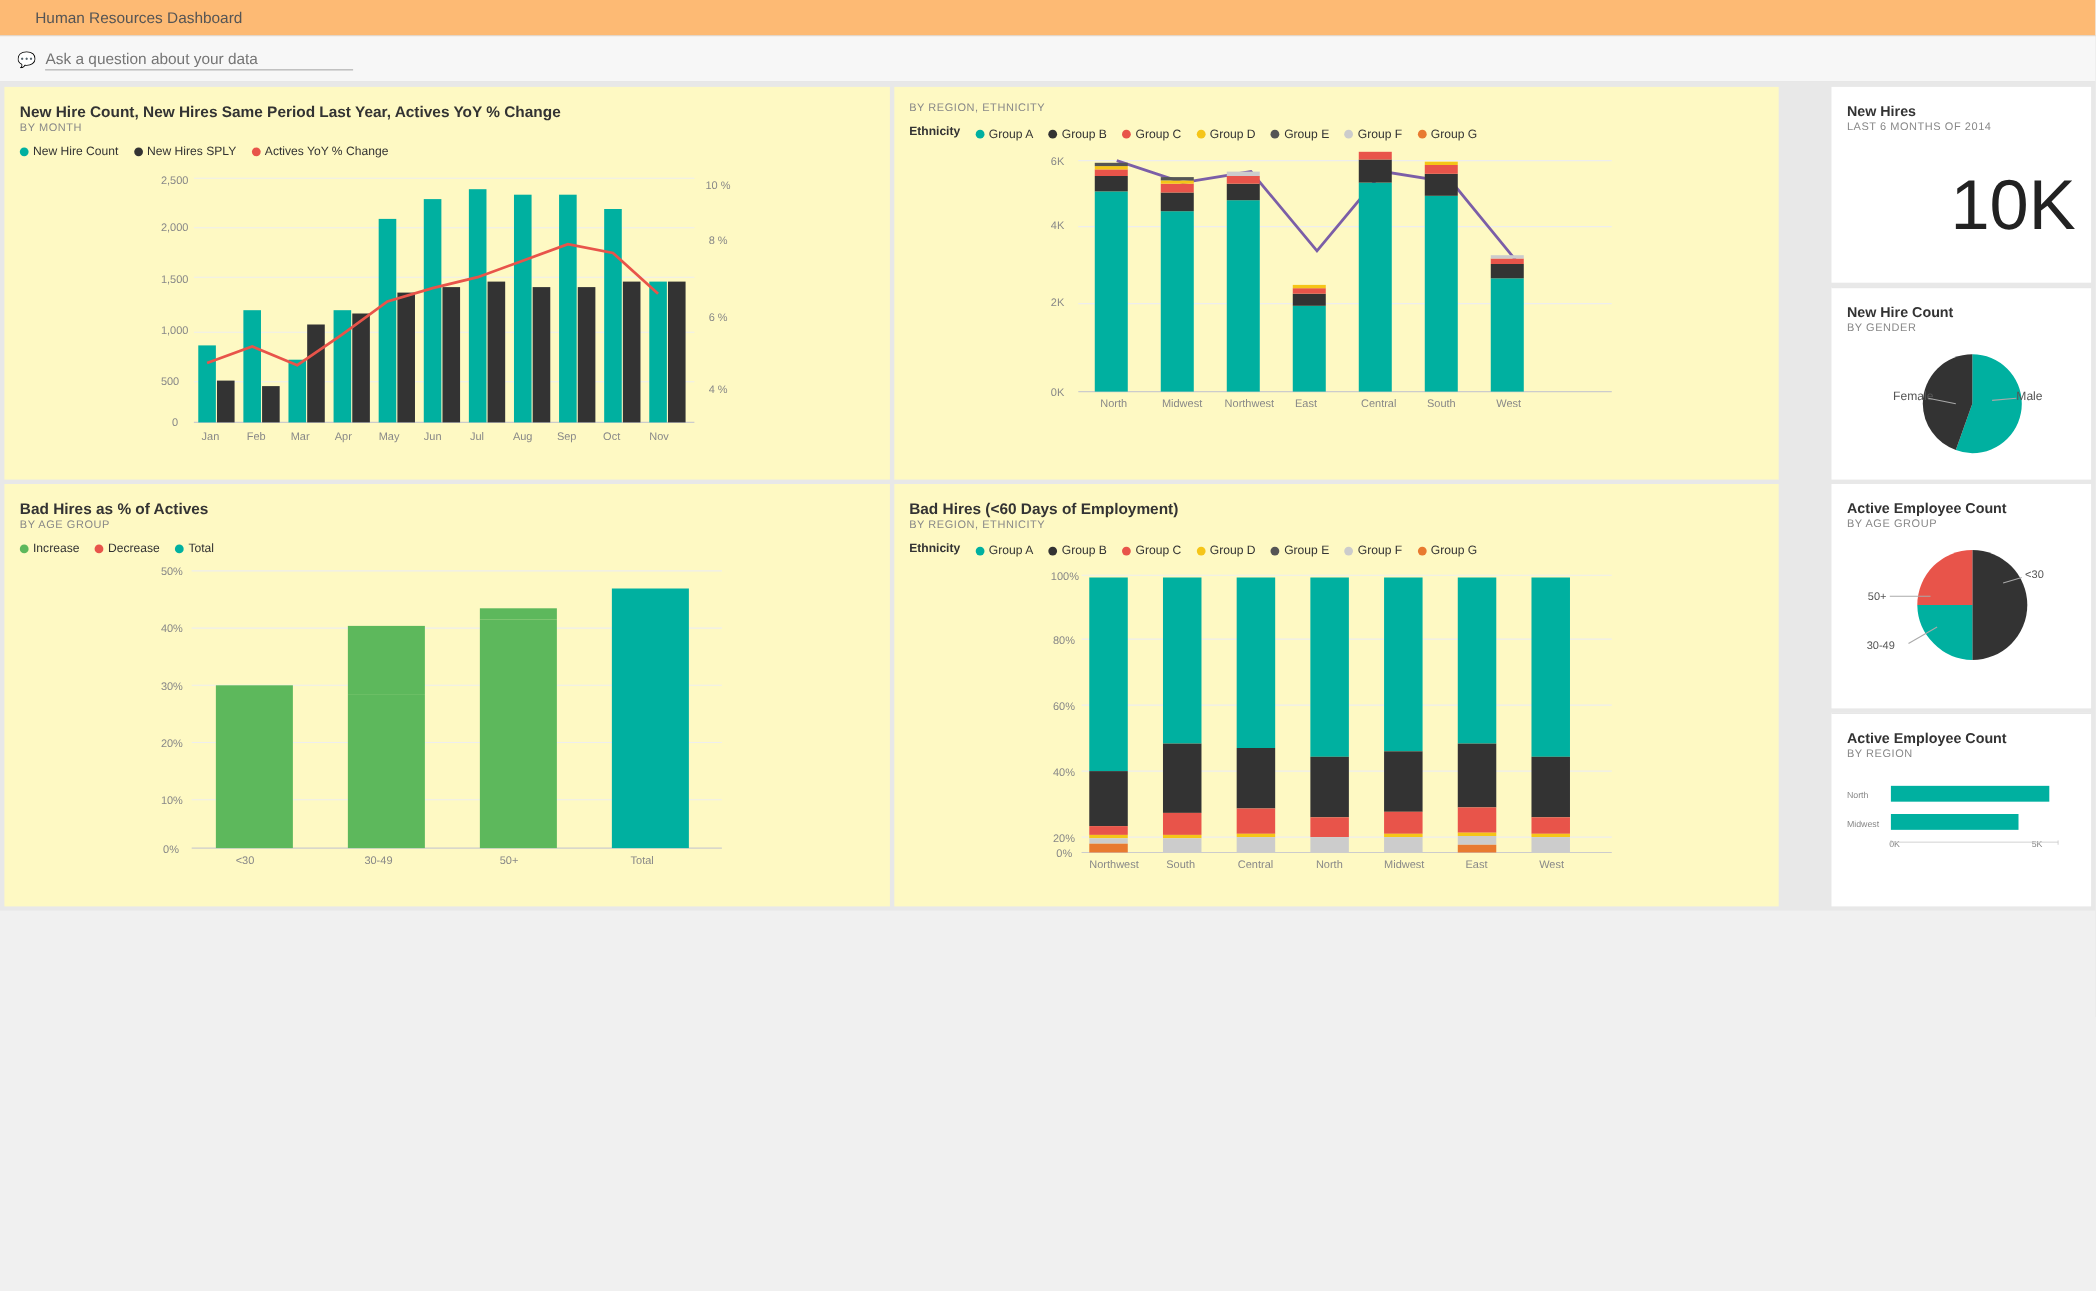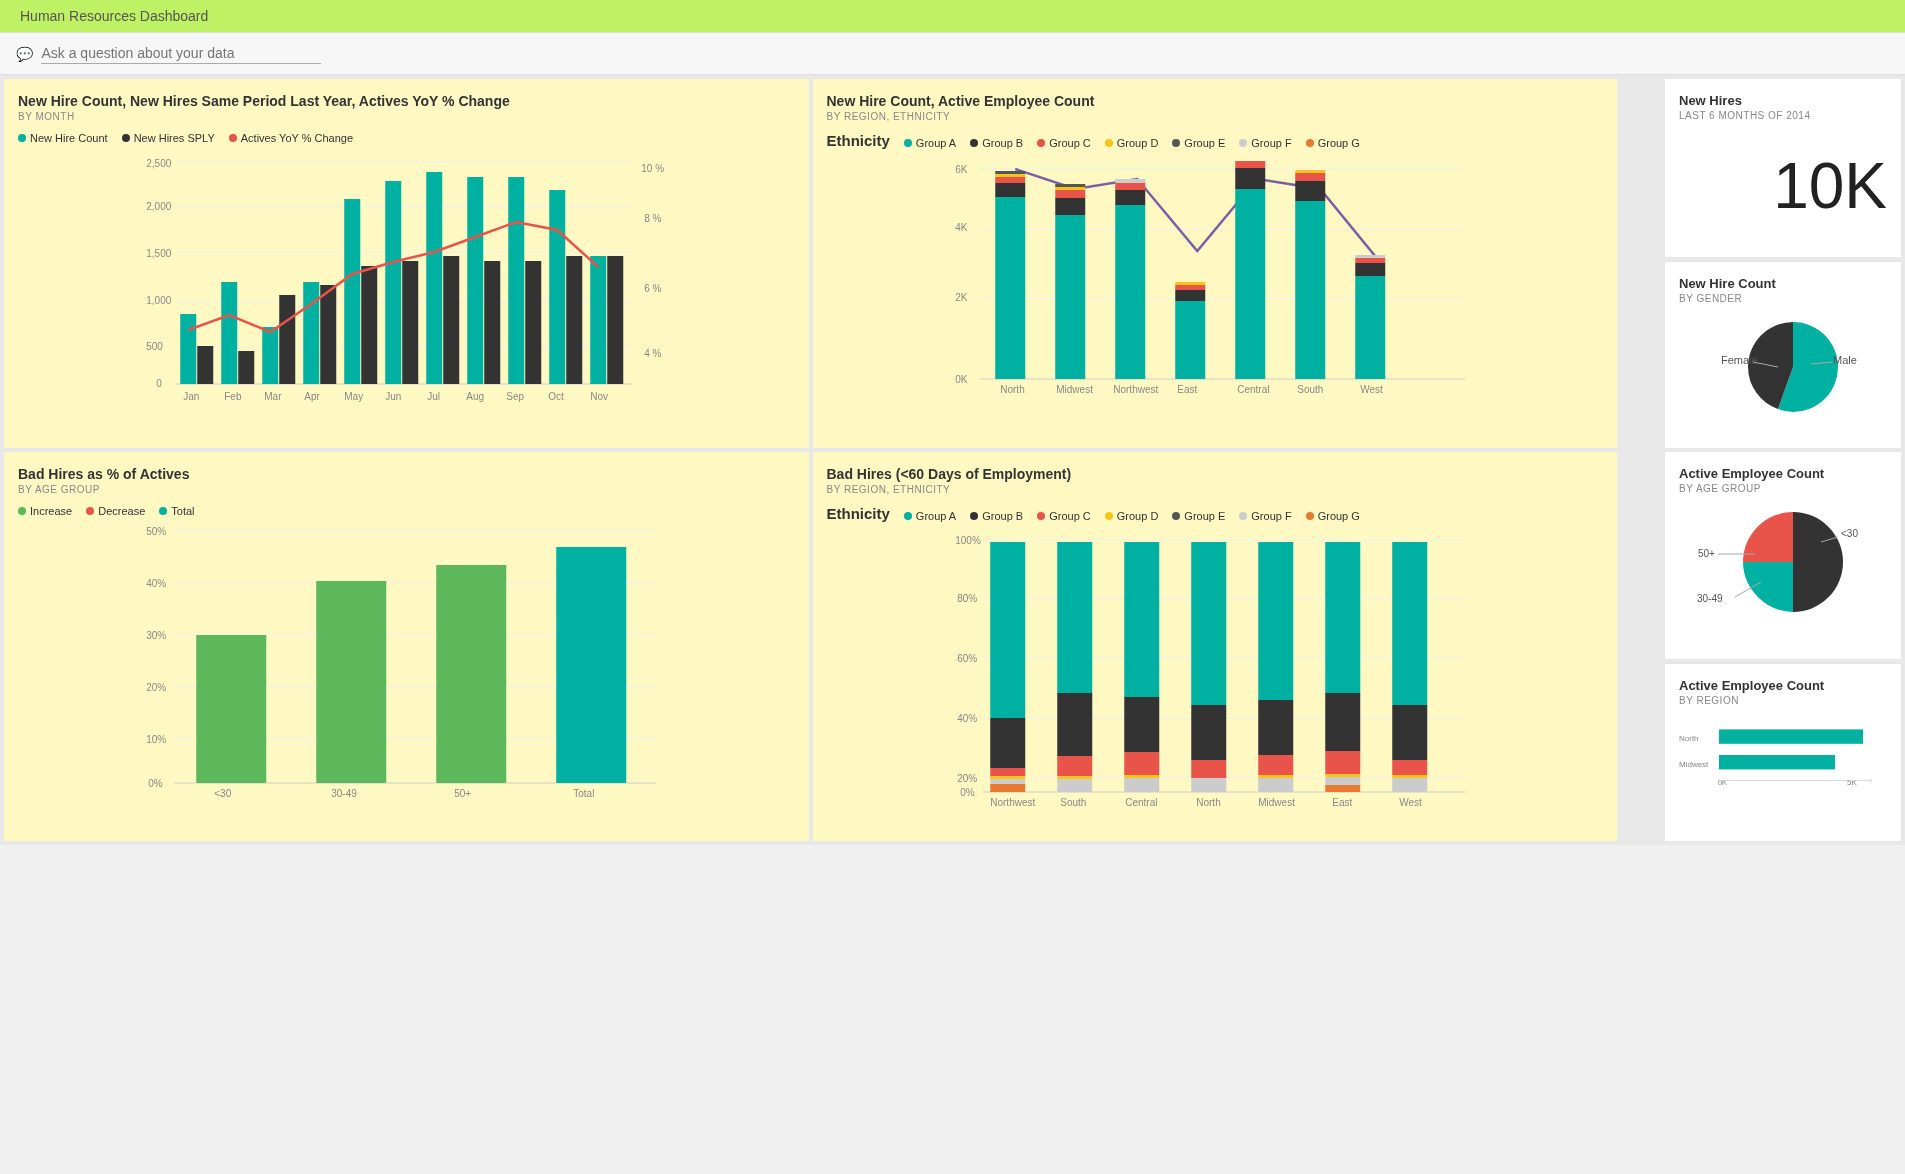--- a/index.html
+++ b/index.html
@@ -1,18 +1,18 @@
 <!DOCTYPE html>
 <html><head>
   <meta charset="utf-8">
   <style>
     * { box-sizing: border-box; margin: 0; padding: 0; }
     body { font-family: 'Segoe UI', Arial, sans-serif; background: #f0f0f0; font-size: 12px; color: #333; }
     
-    .app-header { background: #bef264; padding: 8px 20px; border-bottom: 1px solid #ddd; font-size: 14px; color: #555; }
+    .app-header { background: #fdba74; padding: 8px 32px; border-bottom: 1px solid #ddd; font-size: 14px; color: #555; }
     
     .qa-bar { background: #f7f7f7; padding: 10px 16px; border-bottom: 1px solid #ddd; display: flex; align-items: center; gap: 8px; color: #555; font-size: 14px; }
     .qa-bar input { border: none; background: transparent; border-bottom: 1px solid #aaa; outline: none; font-size: 14px; color: #0369a1; width: 280px; padding: 2px 0; }
     
     .dashboard { display: grid; grid-template-columns: 1fr 1fr 280px; grid-template-rows: auto auto; gap: 4px; padding: 4px; background: #e8e8e8; }
     
     .panel { background: #fef9c3; padding: 14px; position: relative; }
     .panel-title { font-size: 14px; font-weight: 600; color: #333; margin-bottom: 2px; }
     .panel-subtitle { font-size: 10px; color: #888; text-transform: uppercase; letter-spacing: 0.5px; margin-bottom: 10px; }
     
@@ -29,21 +29,21 @@
     .legend-dot { width: 8px; height: 8px; border-radius: 50%; display: inline-block; }
     
     
     .chart-area { position: relative; width: 100%; }
     
     svg { overflow: visible; }
     
     
     .axis-label { font-size: 10px; fill: #888; }
     
-    .ethnicity-label { font-size: 15px; font-weight: 600; margin-bottom: 4px; }
+    .ethnicity-label { font-size: 11px; font-weight: 600; margin-bottom: 4px; }
   </style>
 </head>
 <body>
 
 <div class="app-header">
   <span>Human Resources Dashboard</span>
 </div>
 
 <div class="qa-bar">
   <span>💬</span>
@@ -135,21 +135,20 @@
         <text class="axis-label" x="281" y="248">Jul</text>
         <text class="axis-label" x="320" y="248">Aug</text>
         <text class="axis-label" x="360" y="248">Sep</text>
         <text class="axis-label" x="402" y="248">Oct</text>
         <text class="axis-label" x="444" y="248">Nov</text>
       </svg>
     </div>
   </div>
 
   <div class="panel">
-    <div class="panel-title">New Hire Count, Active Employee Count</div>
     <div class="panel-subtitle">BY REGION, ETHNICITY</div>
     <div class="legend">
       <span class="ethnicity-label">Ethnicity</span>
       <div class="legend-item">
           <span class="legend-dot" style="background:#00B0A0"></span>
           <span>Group A</span>
         </div>
       <div class="legend-item">
           <span class="legend-dot" style="background:#333"></span>
           <span>Group B</span>

